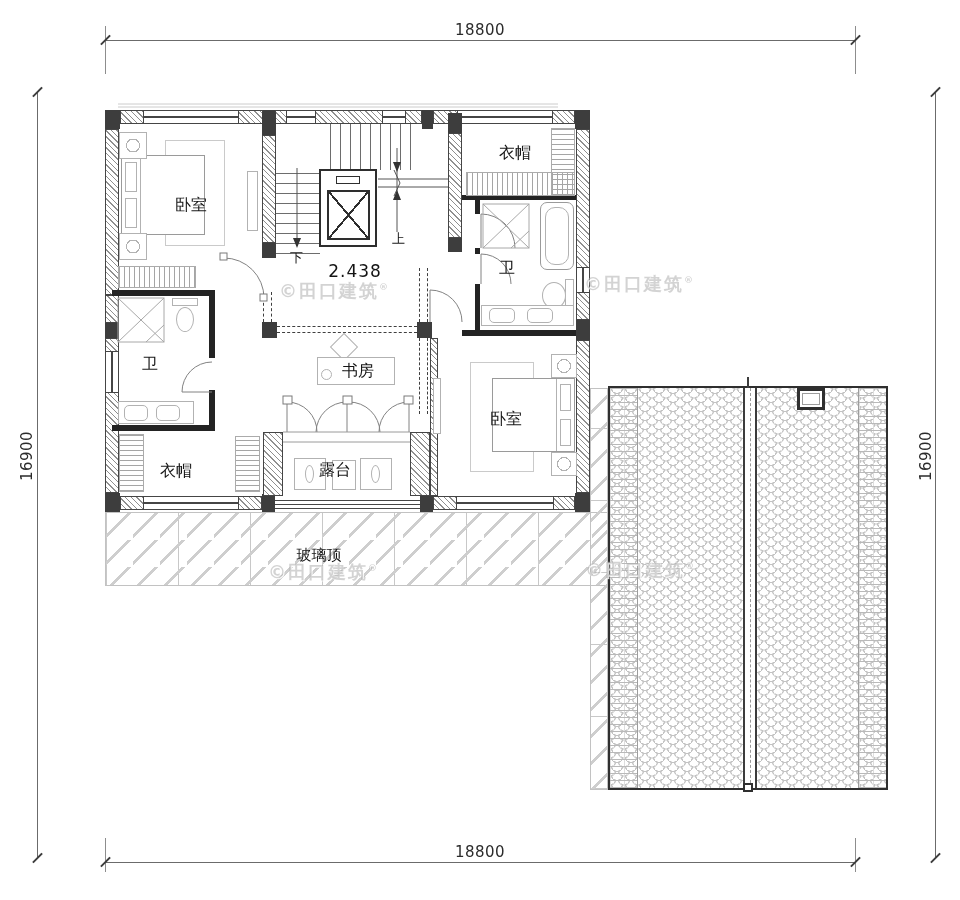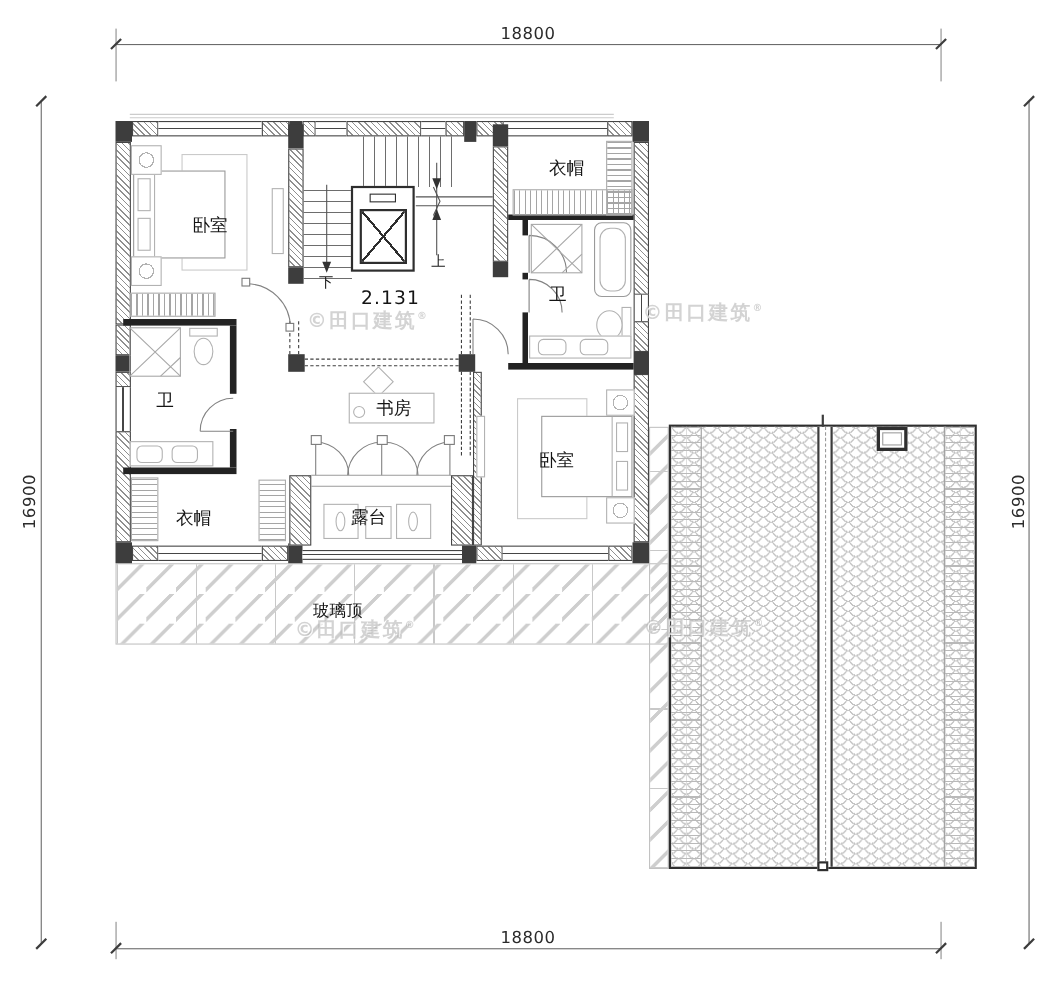--- a/index.html
+++ b/index.html
@@ -291,28 +291,28 @@
   <div class="a dtick" style="left:929px;top:857px;"></div>
 
   <div class="a dim" style="left:430px;top:21px;width:100px;">18800</div>
   <div class="a dim" style="left:430px;top:843px;width:100px;">18800</div>
   <div class="a dim rot" style="left:1px;top:447px;width:52px;">16900</div>
   <div class="a dim rot" style="left:900px;top:447px;width:52px;">16900</div>
 
   <div class="a lbl" style="left:161px;top:196px;width:60px;">卧室</div>
   <div class="a lbl" style="left:485px;top:144px;width:60px;">衣帽</div>
   <div class="a lbl" style="left:495px;top:259px;width:24px;">卫</div>
-  <div class="a lbl lvl" style="left:320px;top:262px;width:70px;">2.131</div>
+  <div class="a lbl lvl" style="left:320px;top:262px;width:70px;">2.438</div>
   <div class="a lbl small" style="left:288px;top:251px;width:17px;">下</div>
   <div class="a lbl small" style="left:390px;top:232px;width:17px;">上</div>
   <div class="a lbl" style="left:328px;top:362px;width:60px;">书房</div>
   <div class="a lbl" style="left:138px;top:355px;width:24px;">卫</div>
   <div class="a lbl" style="left:146px;top:462px;width:60px;">衣帽</div>
   <div class="a lbl" style="left:305px;top:461px;width:60px;">露台</div>
   <div class="a lbl" style="left:476px;top:410px;width:60px;">卧室</div>
-  <div class="a lbl" style="left:276px;top:547px;width:62px;font-size:15px;">玻璃顶</div>
+  <div class="a lbl" style="left:288px;top:547px;width:62px;font-size:15px;">玻璃顶</div>
 
   <div class="a wm" style="left:279px;top:279px;"><span>©田口建筑</span><sup>®</sup></div>
   <div class="a wm" style="left:584px;top:272px;"><span>©田口建筑</span><sup>®</sup></div>
   <div class="a wm" style="left:268px;top:560px;"><span>©田口建筑</span><sup>®</sup></div>
   <div class="a wm" style="left:585px;top:558px;"><span>©田口建筑</span><sup>®</sup></div>
 
 </div>
 
 </body></html>

